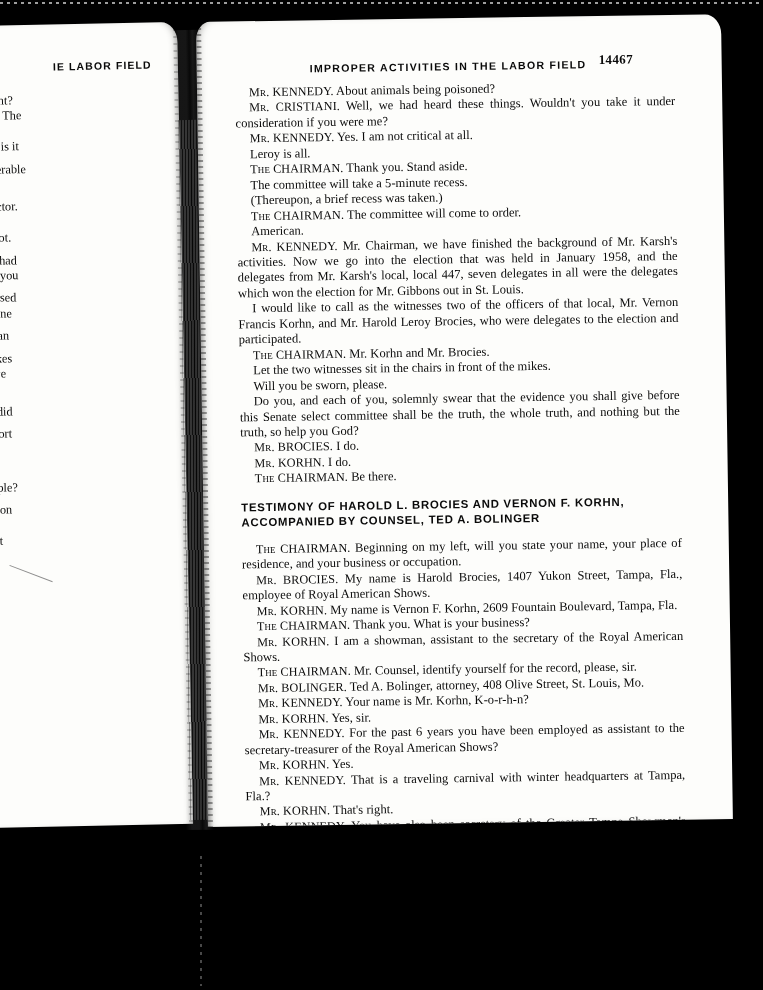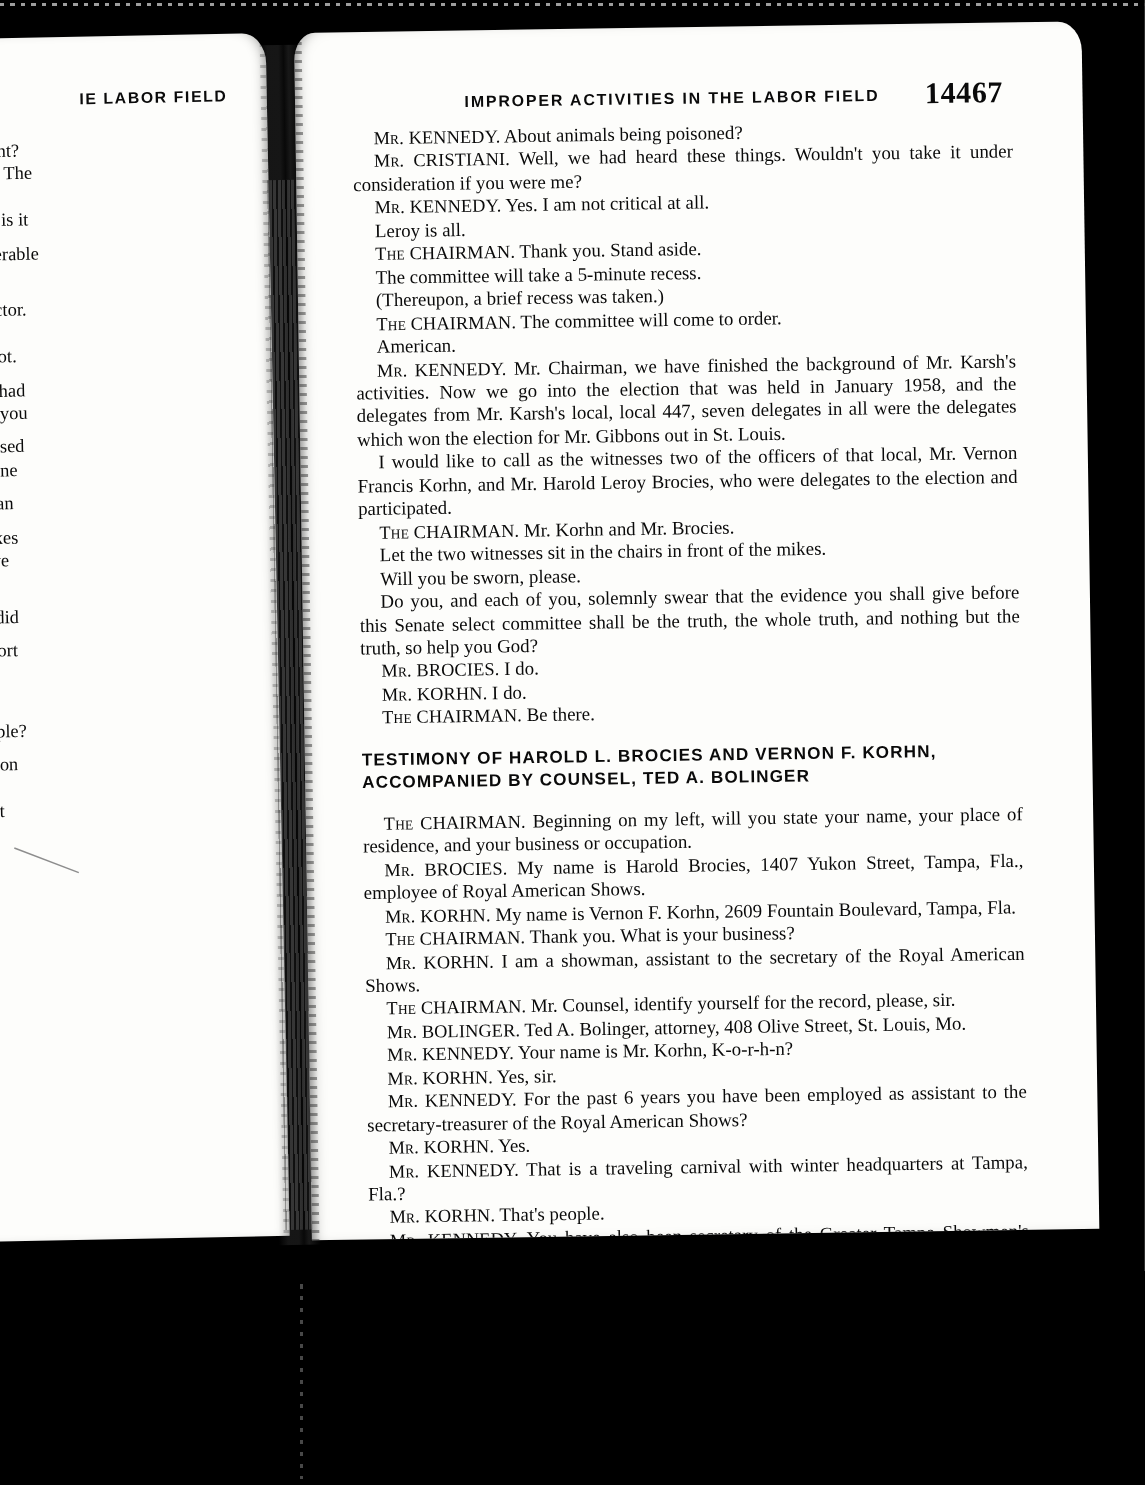--- a/index.html
+++ b/index.html
@@ -121,23 +121,23 @@
     left: 113px;
     top: 0;
     font-size: 10.6px;
     letter-spacing: 1.25px;
     font-family: "Liberation Sans", sans-serif;
     font-weight: 700;
     white-space: nowrap;
   }
   #page-right .folio {
     position: absolute;
-    left: 420px;
+    left: 402px;
     top: -6px;
-    font-size: 20px;
+    font-size: 13px;
     font-family: "Liberation Serif", serif;
     font-weight: 700;
     letter-spacing: .4px;
   }
   #page-right .body {
     position: absolute;
     left: 38px;
     top: 64px;
     width: 440px;
     font-size: 12.6px;
@@ -334,21 +334,21 @@
           <p><span class="sc">Mr. KORHN.</span><span> My name is Vernon F. Korhn, 2609 Fountain Boulevard, Tampa, Fla.</span></p>
           <p><span class="sc">The CHAIRMAN.</span><span> Thank you.   What is your business?</span></p>
           <p><span class="sc">Mr. KORHN.</span><span> I am a showman, assistant to the secretary of the Royal American Shows.</span></p>
           <p><span class="sc">The CHAIRMAN.</span><span> Mr. Counsel, identify yourself for the record, please, sir.</span></p>
           <p><span class="sc">Mr. BOLINGER.</span><span> Ted A. Bolinger, attorney, 408 Olive Street, St. Louis, Mo.</span></p>
           <p><span class="sc">Mr. KENNEDY.</span><span> Your name is Mr. Korhn, K-o-r-h-n?</span></p>
           <p><span class="sc">Mr. KORHN.</span><span> Yes, sir.</span></p>
           <p><span class="sc">Mr. KENNEDY.</span><span> For the past 6 years you have been employed as assistant to the secretary-treasurer of the Royal American Shows?</span></p>
           <p><span class="sc">Mr. KORHN.</span><span> Yes.</span></p>
           <p><span class="sc">Mr. KENNEDY.</span><span> That is a traveling carnival with winter headquarters at Tampa, Fla.?</span></p>
-          <p><span class="sc">Mr. KORHN.</span><span> That's people.</span></p>
+          <p><span class="sc">Mr. KORHN.</span><span> That's right.</span></p>
           <p><span class="sc">Mr. KENNEDY.</span><span> You have also been secretary of the Greater Tampa Showmen's Association?</span></p>
         </div>
     </div>
   </div>
 
   <div id="gutter"></div>
   <div id="gutter-stripes"></div>
 
 </div>
 

